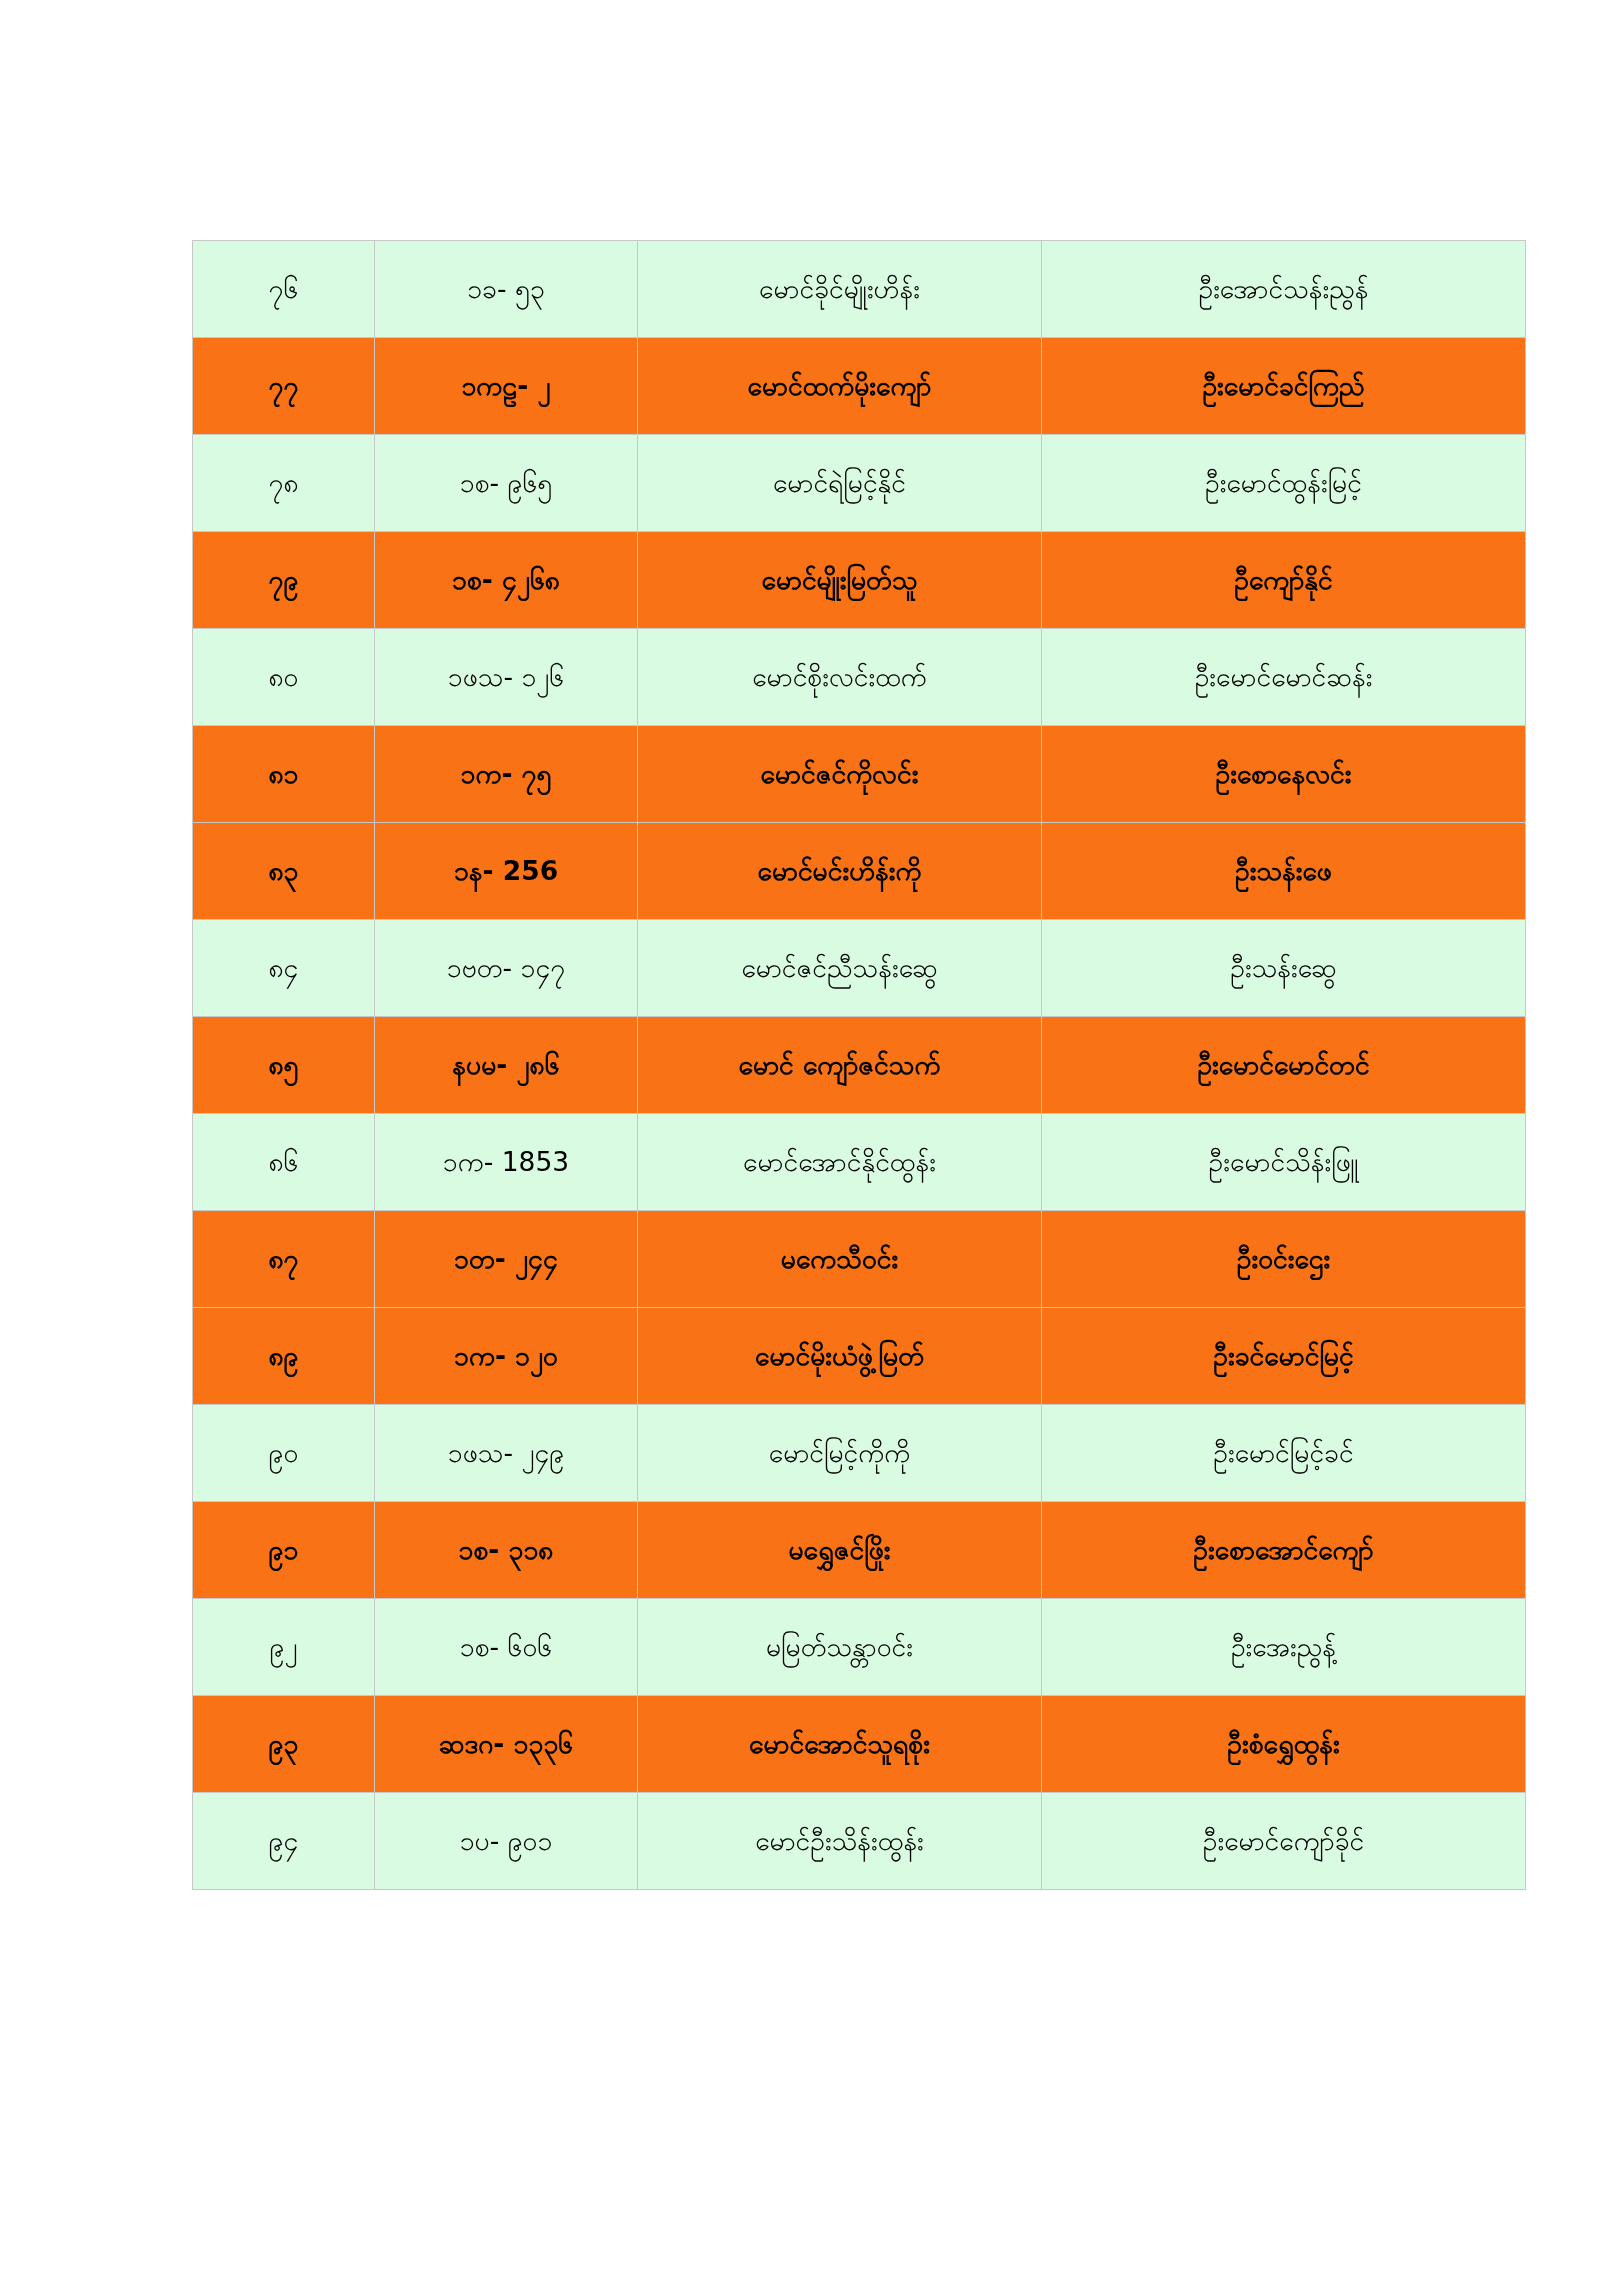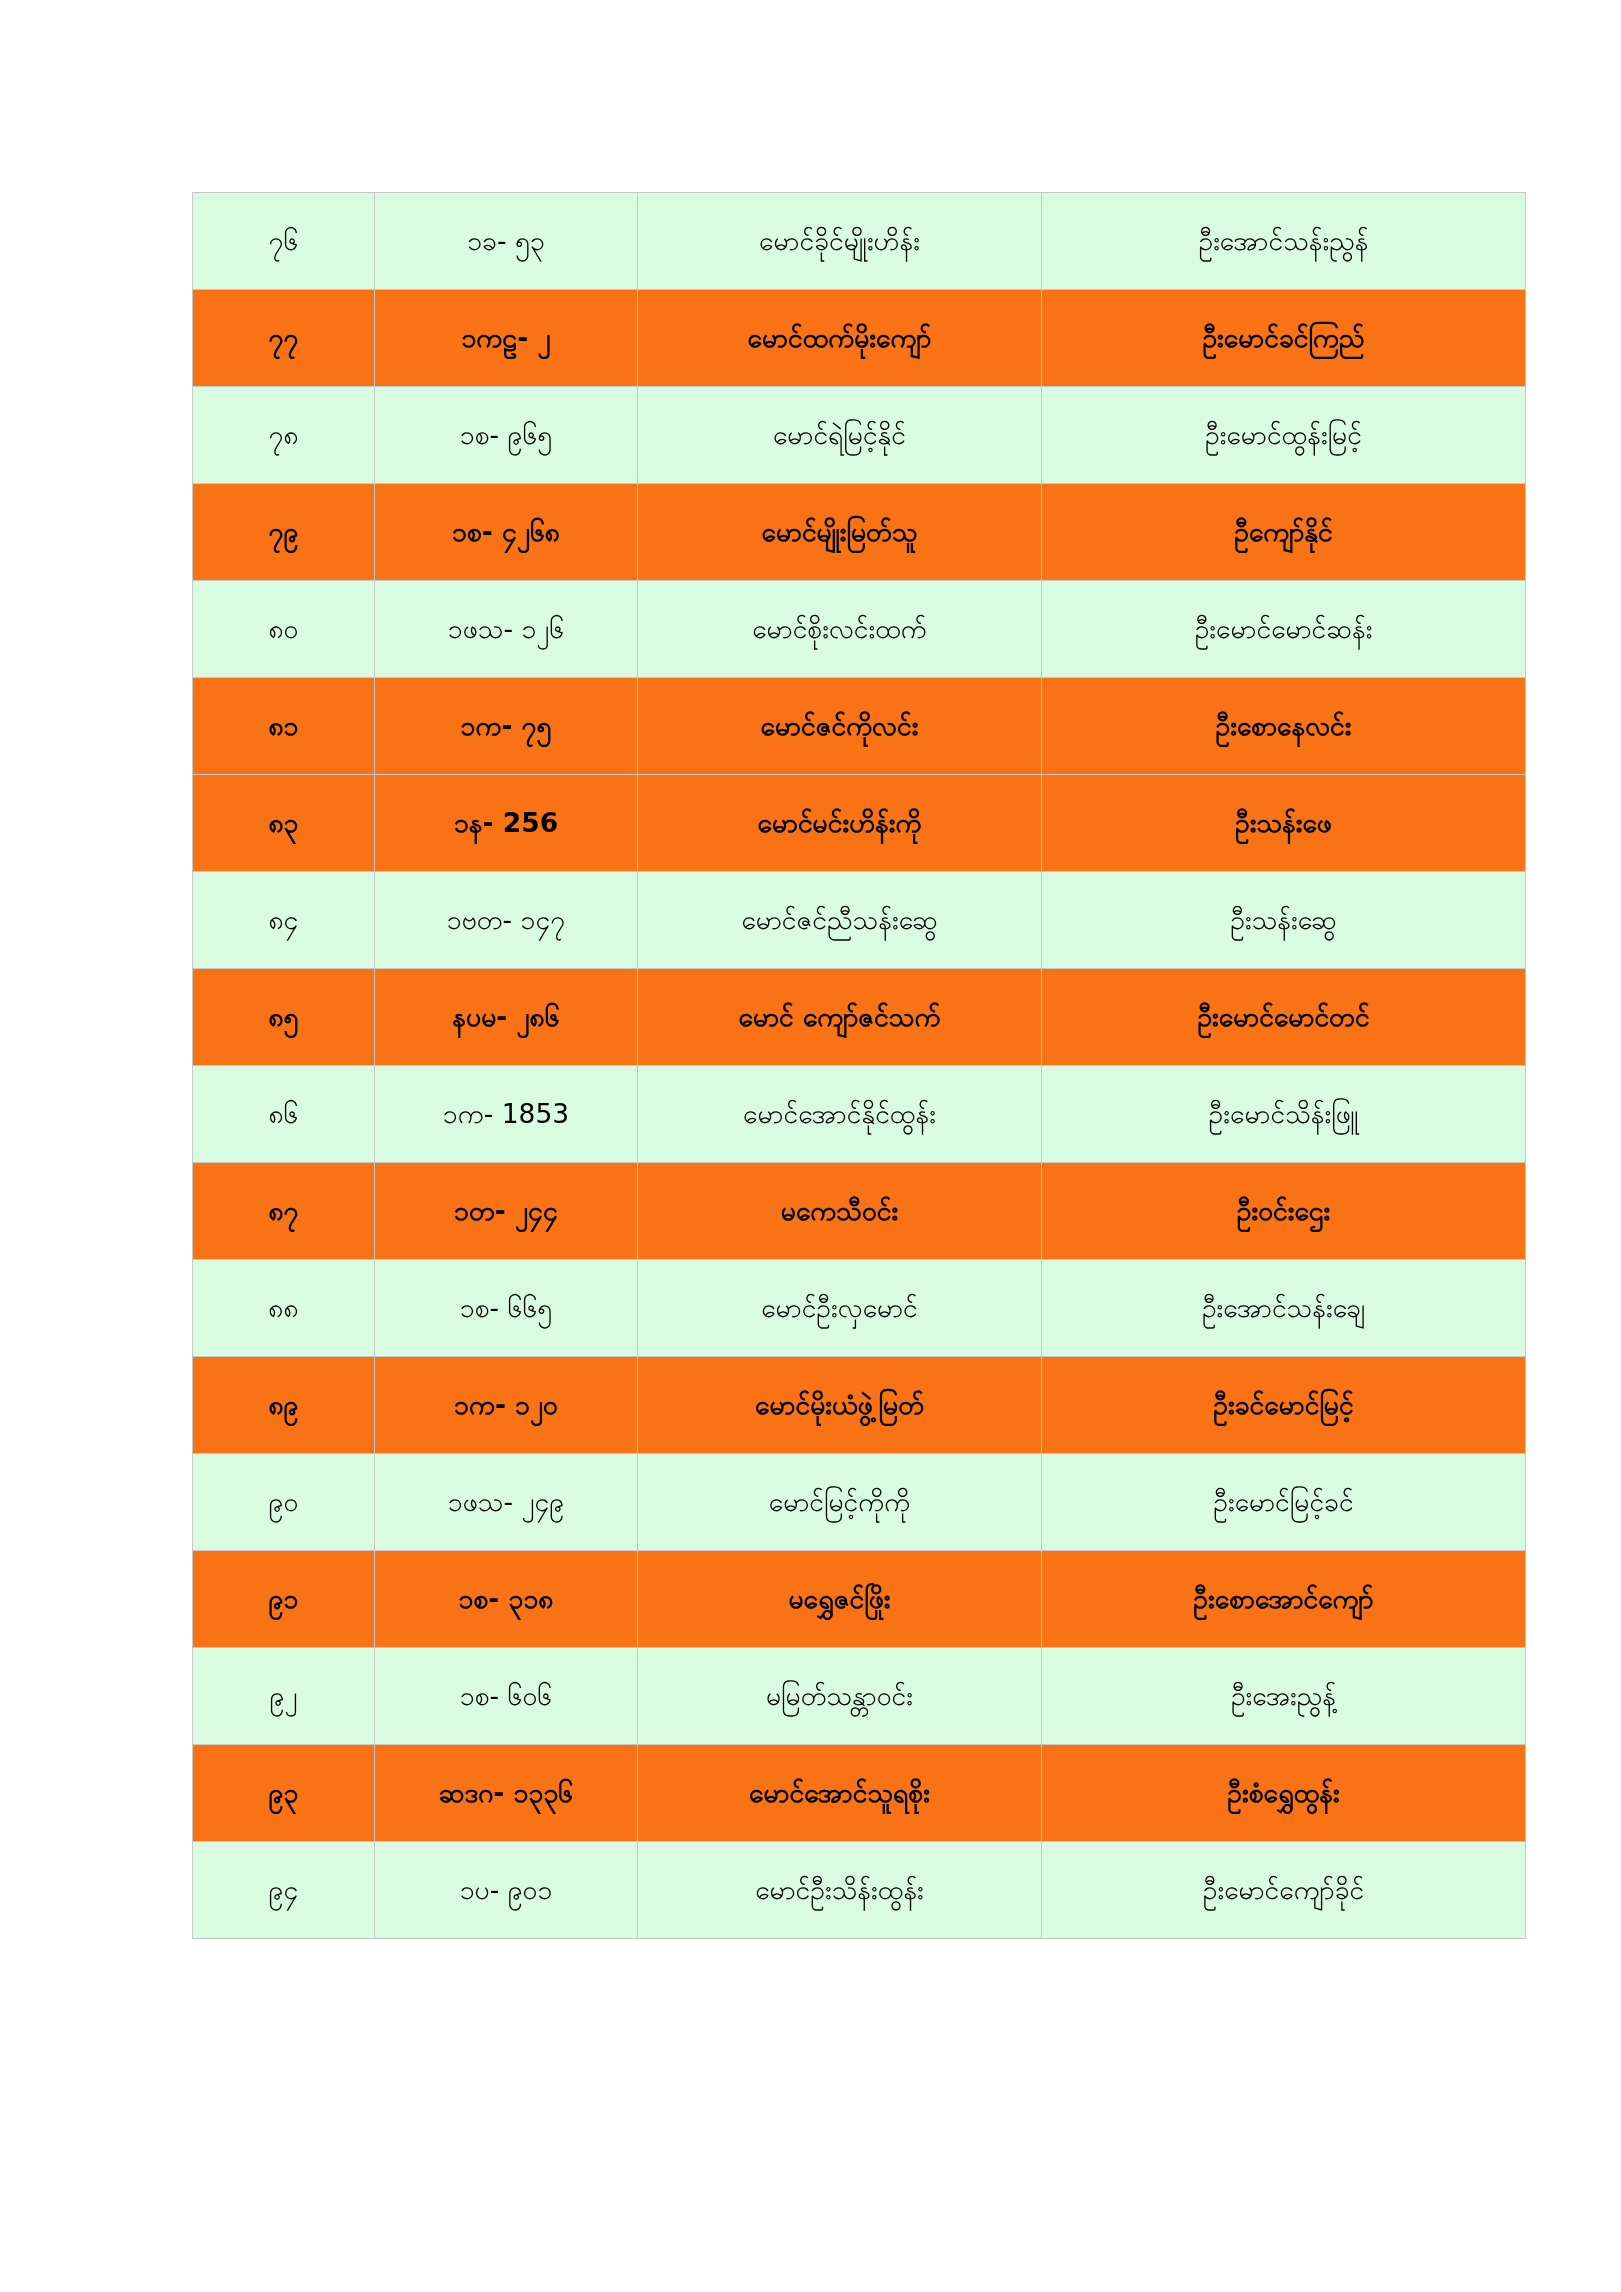--- a/index.html
+++ b/index.html
@@ -23,20 +23,21 @@
   .table-wrap {
     position: absolute;
     left: 192px;
     top: 192px;
     width: 1333px;
   }
   table.doc-table {
     border-collapse: collapse;
     width: 1333px;
     table-layout: fixed;
+    margin-top: 48px;
   }
   table.doc-table col.c0 { width: 182px; }
   table.doc-table col.c1 { width: 263px; }
   table.doc-table col.c2 { width: 404px; }
   table.doc-table col.c3 { width: 484px; }
   table.doc-table td {
     border: 1px solid #c8c8c8;
     height: 96px;
     padding: 0 17.6px;
     vertical-align: middle;
@@ -126,26 +127,20 @@
           <td class="col-id">၁က- 1853</td>
           <td class="col-name">မောင်အောင်နိုင်ထွန်း</td>
           <td class="col-parent">ဦးမောင်သိန်းဖြူ</td>
         </tr>
         <tr class="row-a">
           <td class="col-num">၈၇</td>
           <td class="col-id">၁တ- ၂၄၄</td>
           <td class="col-name">မကေသီဝင်း</td>
           <td class="col-parent">ဦးဝင်းဌေး</td>
         </tr>
-        <tr class="row-b">
-          <td class="col-num">၈၈</td>
-          <td class="col-id">၁စ- ၆၆၅</td>
-          <td class="col-name">မောင်ဦးလှမောင်</td>
-          <td class="col-parent">ဦးအောင်သန်းချေ</td>
-        </tr>
         <tr class="row-a">
           <td class="col-num">၈၉</td>
           <td class="col-id">၁က- ၁၂၀</td>
           <td class="col-name">မောင်မိုးယံဖွဲ့မြတ်</td>
           <td class="col-parent">ဦးခင်မောင်မြင့်</td>
         </tr>
         <tr class="row-b">
           <td class="col-num">၉၀</td>
           <td class="col-id">၁ဖသ- ၂၄၉</td>
           <td class="col-name">မောင်မြင့်ကိုကို</td>

